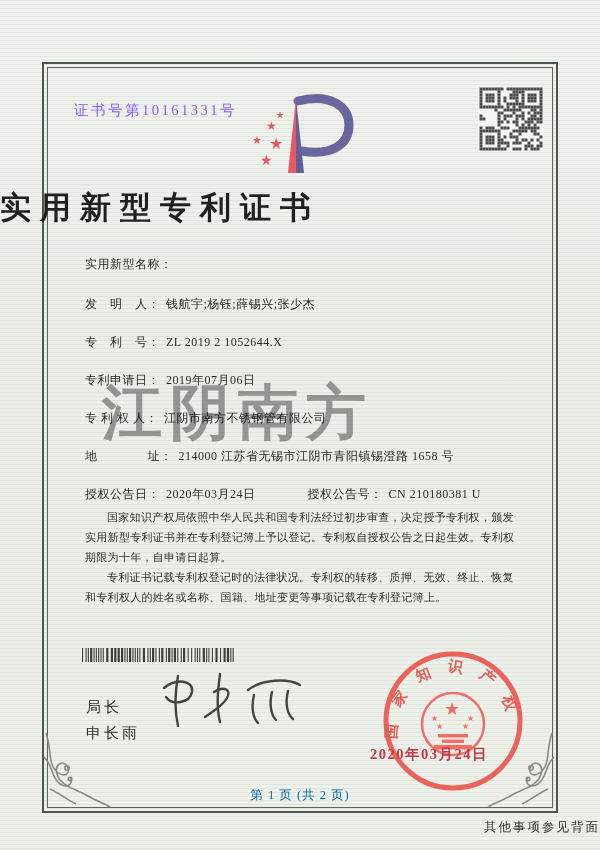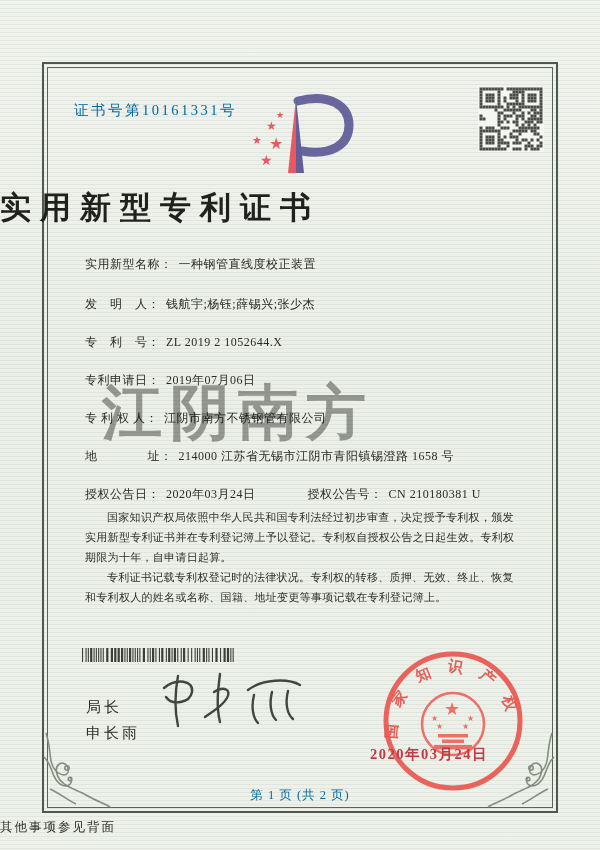--- a/index.html
+++ b/index.html
@@ -18,21 +18,21 @@
   }
   .abs{position:absolute;}
   
   .frame-outer{
     left:42px;top:62px;width:512px;height:747px;z-index:1;
     border:2.5px solid #4d574b;
   }
   .frame-inner{
     position:absolute;inset:3px;border:1px solid #5a6657;
   }
-  .cert-no{left:74px;top:101px;z-index:2;font-size:14.5px;letter-spacing:2.5px;color:#0369a1;}
+  .cert-no{left:74px;top:101px;z-index:2;font-size:14.5px;letter-spacing:2.5px;color:#8b5cf6;}
   .logo{left:236px;top:92px;z-index:2;}
   .qr{left:478px;top:86px;z-index:2;}
   .title{
     left:0;right:0;top:187px;z-index:2;text-align:left;
     font-size:31px;font-weight:700;letter-spacing:9px;color:#1f211c;
   }
   .fields{left:85px;top:256px;width:442px;z-index:2;font-size:12px;color:#2a2c26;}
   .field-row{display:flex;align-items:baseline;margin-bottom:21px;line-height:17px;}
   .field-row.gap-lg{margin-bottom:23px;}
   .flabel{white-space:pre;letter-spacing:.5px;}
@@ -40,21 +40,21 @@
   .grant-row{display:flex;align-items:baseline;margin-top:1px;text-align:right;}
   .grant-row .pair2{margin-left:52px;display:flex;align-items:baseline;}
   .paras{left:85px;top:507px;width:436px;z-index:2;font-size:11px;line-height:1.82;color:#2e3029;letter-spacing:.3px;}
   .paras p{margin:0;text-indent:2em;}
   .barcode{left:82px;top:648px;z-index:2;}
   .director{left:86px;top:694px;z-index:2;font-size:15px;line-height:1.75;letter-spacing:3px;color:#2c2e28;}
   .signature{left:148px;top:662px;z-index:3;}
   .seal{left:379px;top:647px;z-index:4;opacity:.92;}
   .seal-date{left:370px;top:745px;z-index:5;color:#c23a44;font-size:14.5px;font-weight:700;letter-spacing:1.5px;}
   .page-info{left:0;right:0;top:787px;z-index:2;text-align:center;font-size:12.5px;letter-spacing:1px;color:#0369a1;}
-  .back-note{left:0;right:0;top:819px;z-index:2;text-align:left;font-size:12.5px;letter-spacing:2px;color:#2c2e28;}
+  .back-note{left:0;right:0;top:819px;z-index:2;text-align:right;font-size:12.5px;letter-spacing:2px;color:#2c2e28;}
   .watermark{
     left:102px;top:349px;z-index:6;pointer-events:none;
     font-family:"DejaVu Sans", sans-serif;font-weight:700;
     font-size:60px;letter-spacing:8px;line-height:1;
     color:#8b8c8b;opacity:.82;mix-blend-mode:multiply;white-space:nowrap;margin-top:33px;
   }
   .corner{z-index:2;}
   .corner.bl{left:40px;top:731px;}
   .corner.br{left:486px;top:731px;transform:scaleX(-1);}
 </style>
@@ -322,21 +322,20 @@
     <rect x="52.5" y="61.5" width="3" height="3" fill="#4a4c48"></rect>
     <rect x="55.5" y="61.5" width="3" height="3" fill="#4a4c48"></rect>
     <rect x="58.5" y="61.5" width="3" height="3" fill="#4a4c48"></rect>
   </svg>
 
 <div class="abs title">实用新型专利证书</div>
 
 <div class="abs fields">
   <div class="field-row gap-lg">
     <span class="flabel">实用新型名称：</span>
-    <span class="fvalue">一种钢管直线度校正装置</span>
   </div>
   <div class="field-row">
     <span class="flabel">发　明　人：</span>
     <span class="fvalue">钱航宇;杨钰;薛锡兴;张少杰</span>
   </div>
   <div class="field-row">
     <span class="flabel">专　利　号：</span>
     <span class="fvalue">ZL 2019 2 1052644.X</span>
   </div>
   <div class="field-row">

